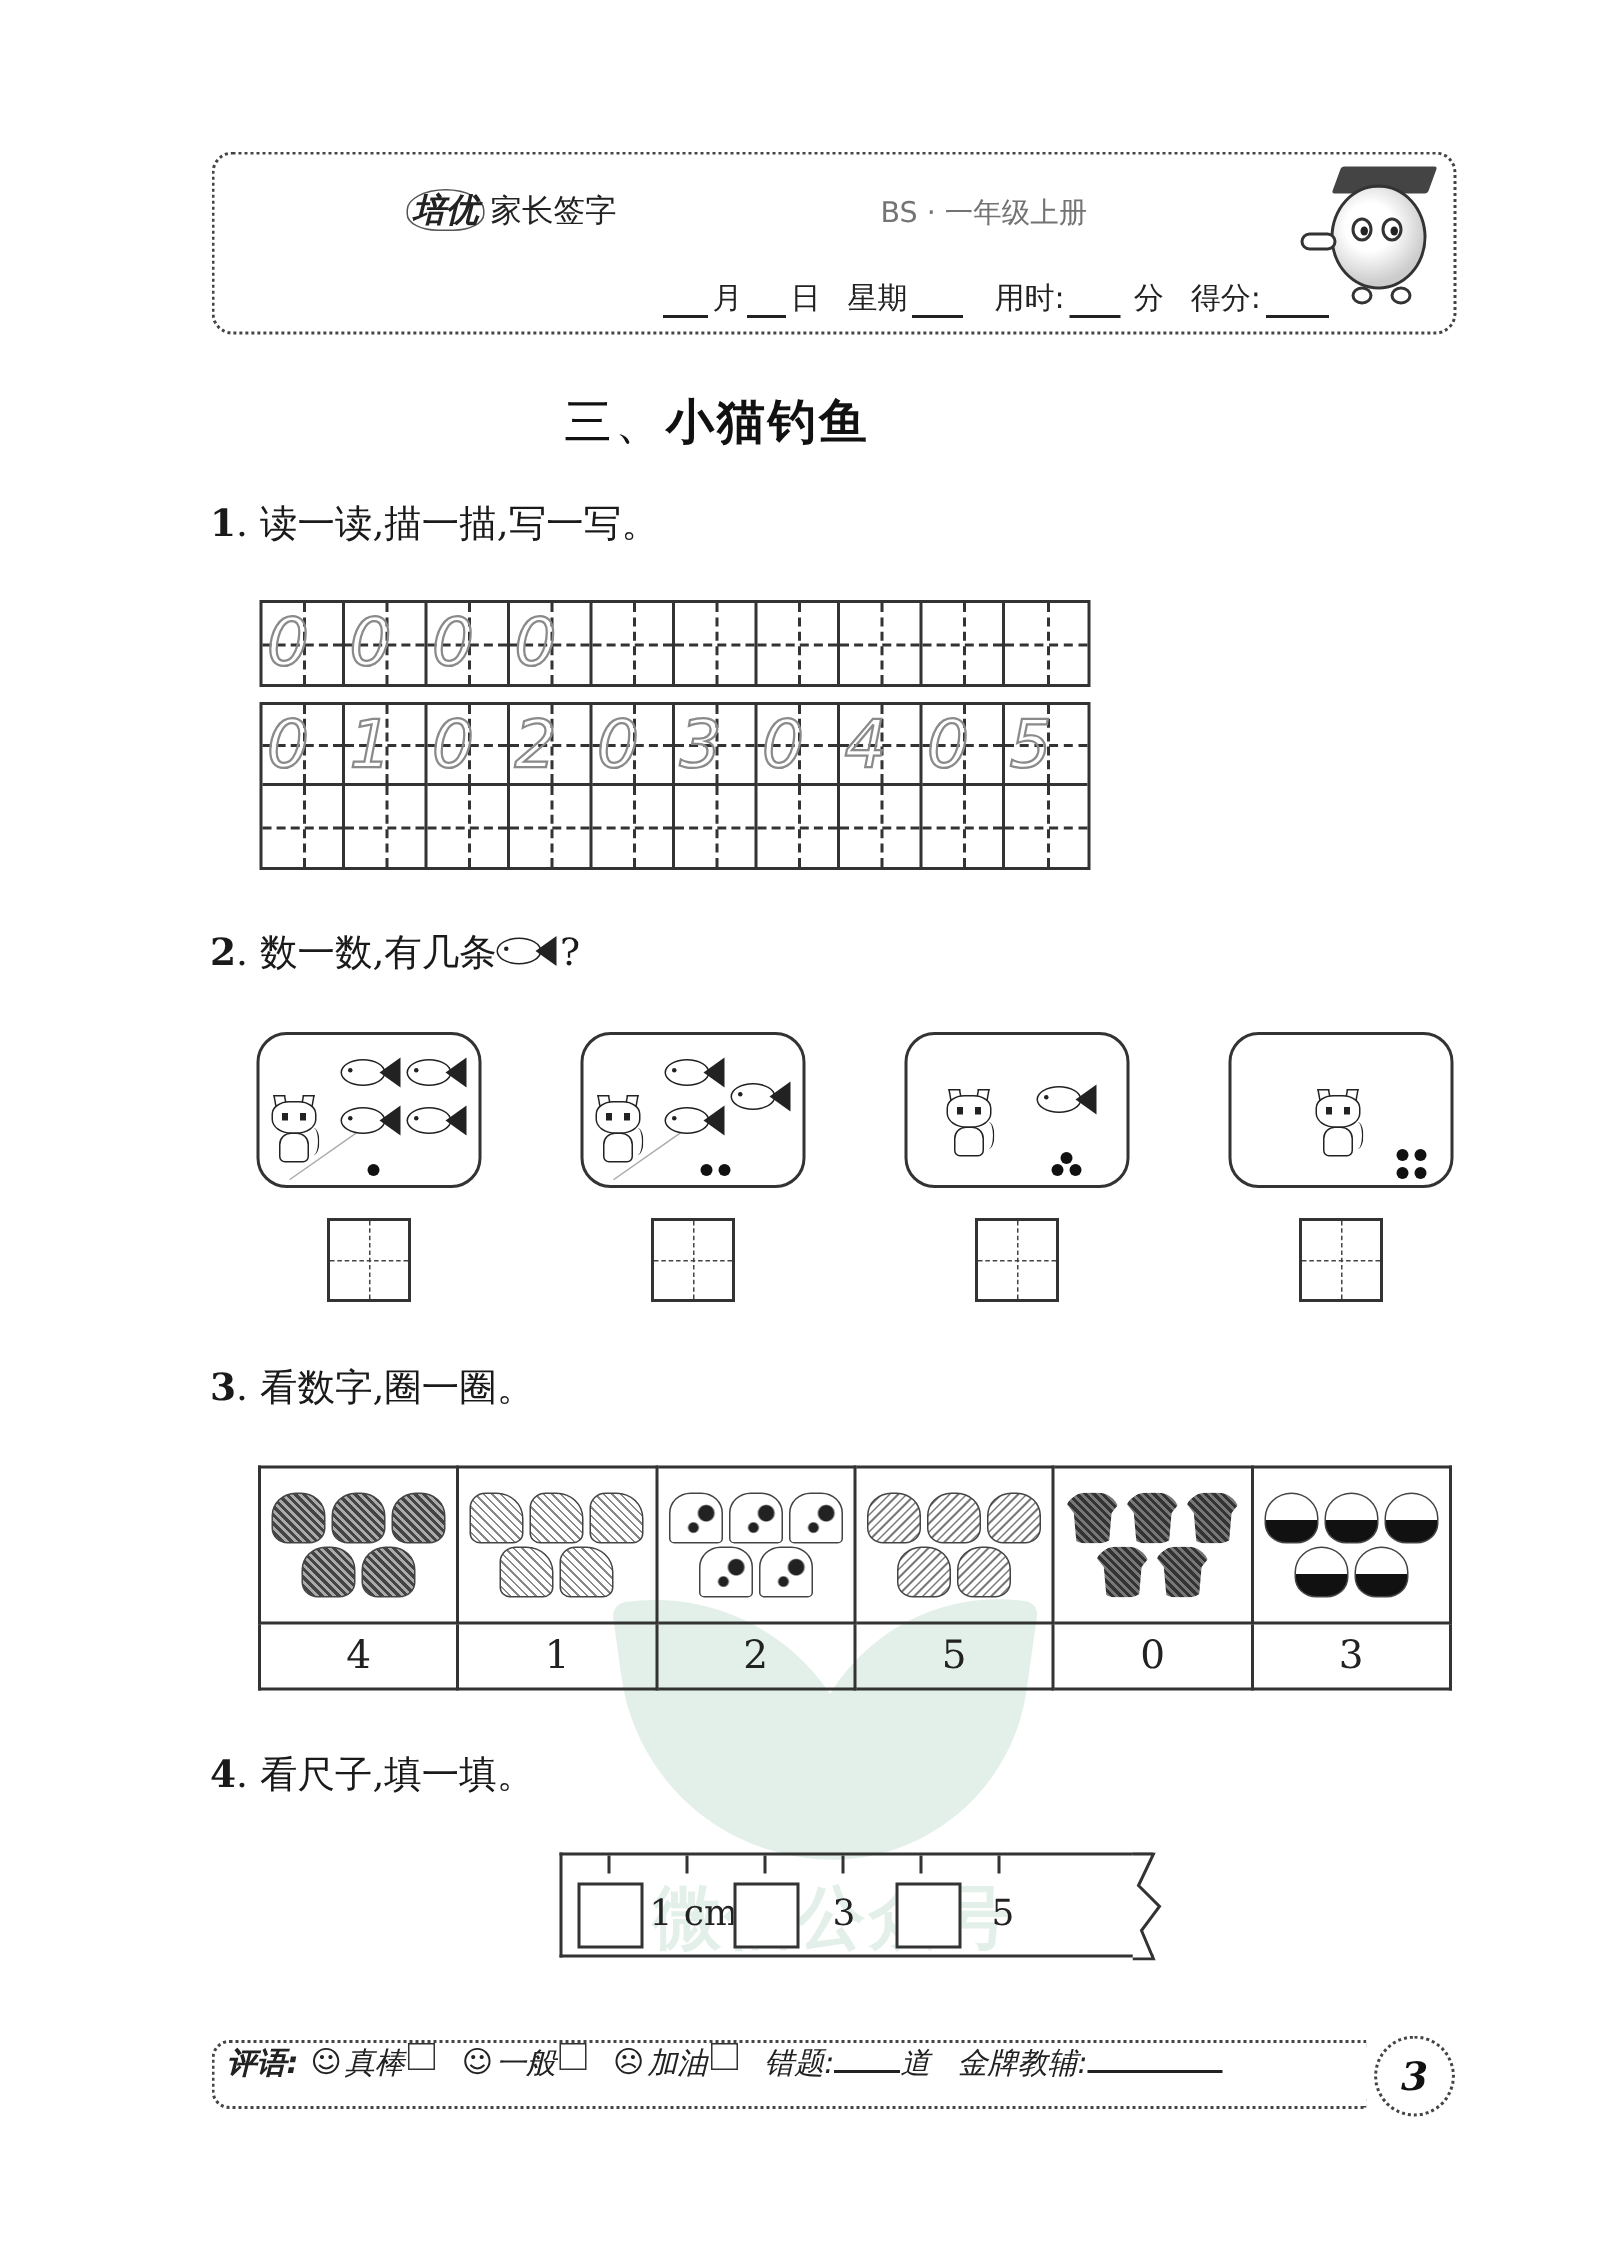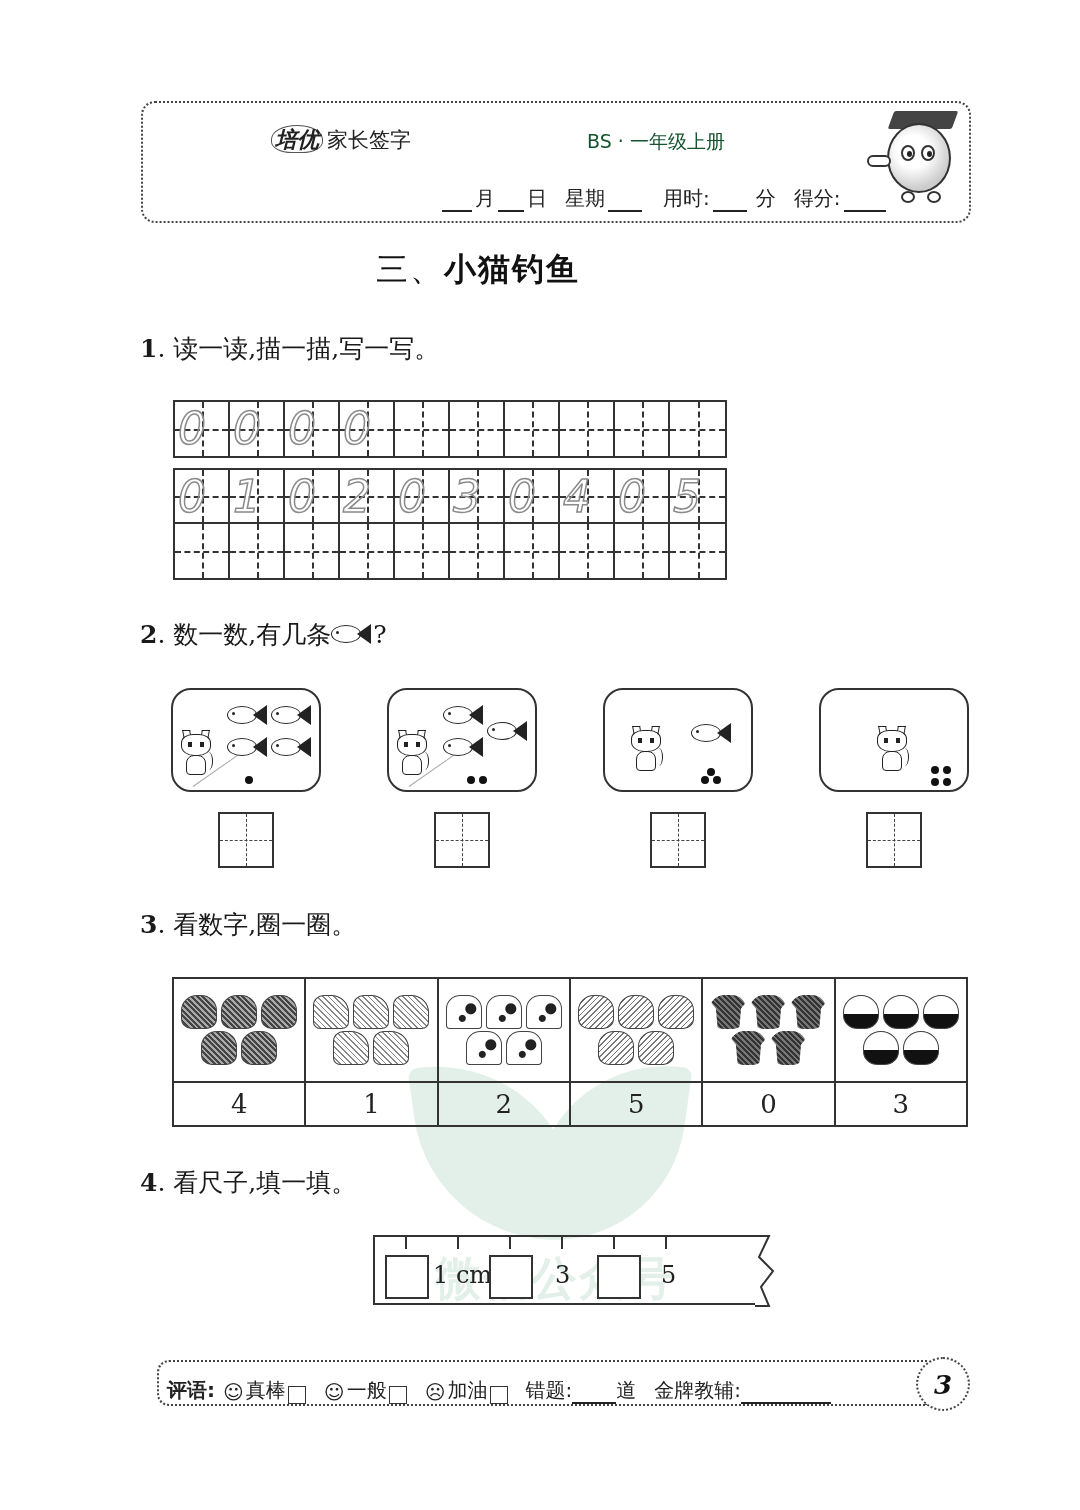--- a/index.html
+++ b/index.html
@@ -15,35 +15,35 @@
 
   
   .header { position: absolute; left: 141px; top: 101px; width: 830px; height: 122px; border: 2px dotted #444; border-radius: 14px; }
   .logo { position: absolute; left: 14px; top: 18px; width: 100px; height: 92px; }
   .logo .wave1 { position: absolute; left: 28px; top: 4px; width: 50px; height: 46px; background: repeating-linear-gradient(45deg, #555 0 2px, #bbb 2px 4px); clip-path: polygon(60% 0, 100% 70%, 40% 100%, 0 80%); }
   .logo .wave2 { position: absolute; left: 6px; top: 26px; width: 90px; height: 40px; background: repeating-linear-gradient(-45deg, #999 0 2px, #eee 2px 4px); border-radius: 40px 40px 0 0; opacity: .8; }
   .logo .name { position: absolute; left: 0; top: 52px; width: 110px; font-family: "DejaVu Sans", sans-serif; font-weight: bold; font-size: 17px; color: #222; letter-spacing: 0; }
   .logo .pinyin { position: absolute; left: 16px; top: 76px; font-family: "DejaVu Sans", sans-serif; font-size: 8px; color: #444; letter-spacing: .5px; }
   .brand { position: absolute; left: 128px; top: 22px; font-family: "DejaVu Sans", sans-serif; font-size: 21px; color: #222; }
   .brand .peiyou { font-family: "DejaVu Serif", serif; font-style: italic; font-weight: bold; font-size: 22px; border: 1.5px solid #555; border-radius: 50% 50% 40% 40%; padding: 0 3px; margin-right: 4px; }
-  .edition { position: absolute; left: 444px; top: 26px; font-family: "DejaVu Sans", sans-serif; font-size: 19px; color: #14532d; }
+  .edition { position: absolute; left: 444px; top: 26px; font-family: "DejaVu Sans", sans-serif; font-size: 19px; color: #737373; }
   .series-title { position: absolute; left: 136px; top: 66px; font-family: "DejaVu Sans", sans-serif; font-weight: bold; font-size: 38px; letter-spacing: 6px; color: #111; }
   .meta-row { position: absolute; left: 296px; top: 82px; font-family: "DejaVu Sans", sans-serif; font-size: 20px; color: #222; display: flex; align-items: flex-end; white-space: nowrap; }
   .meta-row .blank { display: inline-block; border-bottom: 2px solid #222; height: 20px; margin: 0 3px; }
   .meta-row .gap { display: inline-block; width: 18px; }
   .mascot { position: absolute; left: 718px; top: 6px; width: 106px; height: 108px; }
   .mascot .cap { position: absolute; left: 30px; top: 2px; width: 64px; height: 18px; background: #444; transform: skewX(-20deg); border-radius: 2px; }
   .mascot .head { position: absolute; left: 26px; top: 14px; width: 64px; height: 70px; border-radius: 50%; border: 2px solid #333; background: radial-gradient(circle at 40% 40%, #fff 0 30%, #ccc 70%); }
   .mascot .eye { position: absolute; top: 36px; width: 14px; height: 16px; border: 2px solid #333; border-radius: 50%; background: #fff; }
   .mascot .eye::after { content: ""; position: absolute; left: 4px; top: 4px; width: 5px; height: 6px; background: #222; border-radius: 50%; }
   .mascot .arm { position: absolute; left: 6px; top: 46px; width: 24px; height: 12px; border: 2px solid #333; border-radius: 10px; background: #fff; }
   .mascot .foot { position: absolute; top: 82px; width: 14px; height: 12px; border: 2px solid #333; border-radius: 50%; background: #fff; }
 
   
-  .section-title { position: absolute; left: 0; width: 956px; top: 248px; text-align: center; font-family: "DejaVu Sans", sans-serif; font-weight: bold; font-size: 32px; color: #111; letter-spacing: 2px; }
+  .section-title { position: absolute; left: 0; width: 956px; top: 260px; text-align: center; font-family: "DejaVu Sans", sans-serif; font-weight: bold; font-size: 32px; color: #111; letter-spacing: 2px; }
   .section-title .num { font-weight: normal; }
 
   .q-title { position: absolute; left: 140px; font-family: "DejaVu Serif", serif; font-size: 25px; color: #1a1a1a; }
   .q-title .qn { font-weight: bold; }
 
   
   .grid { position: absolute; left: 173px; border: 2px solid #333; display: grid; grid-template-columns: repeat(10, 1fr); }
   .cell { position: relative; height: 54px; border-right: 2px solid #333; }
   .cell:last-child, .cell.endcol { border-right: none; }
   .cell::before { content: ""; position: absolute; left: 50%; top: 0; bottom: 0; border-left: 2px dashed #333; }
@@ -85,21 +85,21 @@
   .critter.panda { background: linear-gradient(to bottom, #fff 0 55%, #111 55% 100%); border-radius: 50% 50% 40% 40%; }
 
   
   .ruler { position: absolute; left: 373px; top: 1235px; width: 396px; height: 70px; border: 2px solid #333; border-right: none; }
   .ruler .zig { position: absolute; right: -14px; top: -2px; width: 28px; height: 72px; }
   .tick { position: absolute; top: 0; width: 2px; height: 12px; background: #333; }
   .ruler-box { position: absolute; top: 18px; width: 44px; height: 44px; border: 2px solid #333; background: #fff; }
   .ruler-label { position: absolute; top: 24px; font-family: "DejaVu Serif", serif; font-size: 24px; color: #222; }
 
   
-  .footer { position: absolute; left: 157px; top: 1360px; width: 770px; height: 46px; border-top: 2px dotted #444; border-bottom: 2px dotted #444; border-left: 2px dotted #444; border-radius: 12px 0 0 12px; display: flex; align-items: flex-end; padding-left: 8px; font-family: "DejaVu Sans", sans-serif; font-size: 20px; color: #222; white-space: nowrap; }
+  .footer { position: absolute; left: 141px; top: 1360px; width: 770px; height: 46px; border-top: 2px dotted #444; border-bottom: 2px dotted #444; border-left: 2px dotted #444; border-radius: 12px 0 0 12px; display: flex; align-items: flex-start; padding-left: 8px; font-family: "DejaVu Sans", sans-serif; font-size: 20px; color: #222; white-space: nowrap; font-style: italic; }
   .footer .label { font-weight: bold; }
   .footer .chk { display: inline-block; width: 18px; height: 18px; border: 1.5px solid #333; margin: 0 18px 0 2px; vertical-align: -2px; }
   .footer .face { font-size: 20px; margin-right: 2px; }
   .footer .uline { display: inline-block; border-bottom: 2px solid #222; height: 20px; vertical-align: -4px; }
   .page-num { position: absolute; left: 916px; top: 1357px; width: 54px; height: 54px; border: 2px dotted #444; border-radius: 50%; text-align: center; line-height: 52px; font-family: "DejaVu Serif", serif; font-style: italic; font-weight: bold; font-size: 26px; color: #111; }
 </style>
 </head>
 <body>
 
 <div class="watermark">

